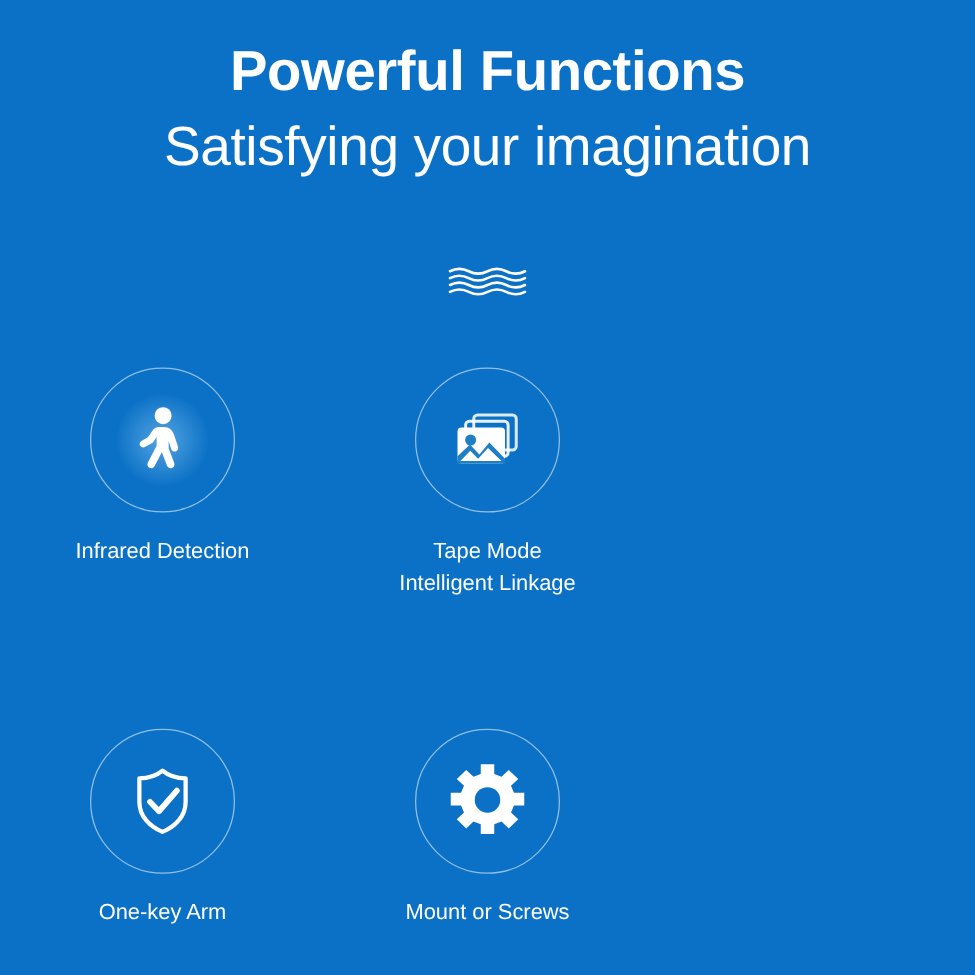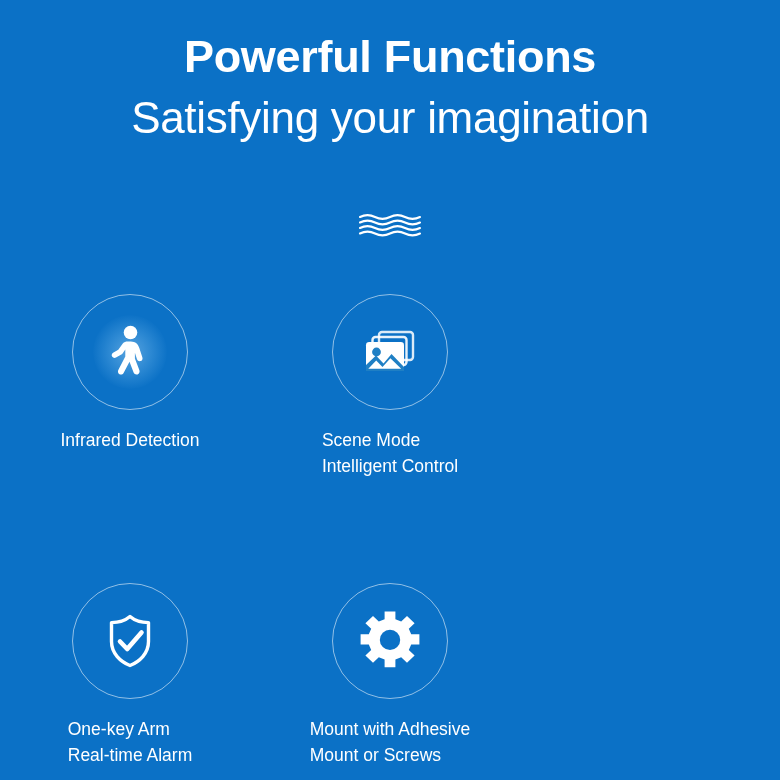--- a/index.html
+++ b/index.html
@@ -88,21 +88,21 @@
     display: flex;
     align-items: center;
     justify-content: center;
     box-sizing: border-box;
   }
   .icon-circle svg {
     display: block;
   }
   .feature-label {
     margin-top: 17px;
-    text-align: left;
+    text-align: center;
     color: #ffffff;
     font-size: 17.5px;
     line-height: 26px;
     white-space: nowrap;
   }
   .feature-label .lbl-line {
     display: block;
   }
 
   
@@ -173,56 +173,54 @@
               <rect x="20" y="11" width="34" height="28" rx="3" ry="3" stroke="#ffffff" stroke-width="2.4" fill="none" opacity="0.85"></rect>
               <rect x="13.5" y="16" width="34" height="28" rx="3" ry="3" stroke="#ffffff" stroke-width="2.4" fill="none" opacity="0.9"></rect>
               <rect x="7" y="21" width="38" height="29" rx="3.2" ry="3.2" fill="#ffffff"></rect>
               <circle cx="17.5" cy="31" r="4.4" fill="#1f7fc4"></circle>
               <path d="M7 50 L 7 44 L 17 34.5 L 24.5 42.5 L 32.5 33 L 45 46 L 45 50 Z" fill="#1f7fc4"></path>
               <path d="M9.3 47.7 L 17.2 39.6 L 23.5 46 L 31.4 37.3 L 42.2 47.7 Z" fill="#ffffff"></path>
             </svg>
           </span>
         </div>
         <div class="feature-label">
-          <span class="lbl-line">Scene Mode</span>
-          <span class="lbl-line">Intelligent Control</span>
+          <span class="lbl-line">Tape Mode</span>
+          <span class="lbl-line">Intelligent Linkage</span>
         </div>
       </div>
 
     </div>
 
     <div class="feature-row row-2">
 
       <div class="feature-cell">
         <div class="icon-circle">
           <span class="icon-art">
             <svg width="60" height="60" viewBox="0 0 60 60" fill="none">
               <path d="M30 5.5 C 24.5 10.2 17.5 11.6 11.5 11.6 L 11.5 30.5 C 11.5 42.5 20.5 50.6 30 54.5 C 39.5 50.6 48.5 42.5 48.5 30.5 L 48.5 11.6 C 42.5 11.6 35.5 10.2 30 5.5 Z" stroke="#ffffff" stroke-width="3.4" fill="none" stroke-linejoin="round"></path>
               <path d="M20 30.5 L 27.2 38 L 41.5 21.5" stroke="#ffffff" stroke-width="4.6" fill="none" stroke-linecap="round" stroke-linejoin="round"></path>
             </svg>
           </span>
         </div>
         <div class="feature-label">
           <span class="lbl-line">One-key Arm</span>
-          <span class="lbl-line">Real-time Alarm</span>
         </div>
       </div>
 
 
       <div class="feature-cell">
         <div class="icon-circle">
           <span class="icon-art">
             <svg width="60" height="60" viewBox="0 0 60 60" fill="none">
               <path d="M24.6 4 L 35.4 4 L 35.4 12.2 L 41.2 14.6 L 47.0 8.8 L 54.6 16.4 L 48.8 22.2 L 51.2 28 L 59.4 28 L 59.4 38.8 L 51.2 38.8 L 48.8 44.6 L 54.6 50.4 L 47.0 58 L 41.2 52.2 L 35.4 54.6 L 35.4 62.8 L 24.6 62.8 L 24.6 54.6 L 18.8 52.2 L 13.0 58 L 5.4 50.4 L 11.2 44.6 L 8.8 38.8 L 0.6 38.8 L 0.6 28 L 8.8 28 L 11.2 22.2 L 5.4 16.4 L 13.0 8.8 L 18.8 14.6 L 24.6 12.2 Z" fill="#ffffff" transform="translate(0,-3.4) scale(1,0.95)"></path>
               <circle cx="30" cy="28.9" r="10.2" fill="#0b71c6"></circle>
             </svg>
           </span>
         </div>
         <div class="feature-label">
-          <span class="lbl-line">Mount with Adhesive</span>
           <span class="lbl-line">Mount or Screws</span>
         </div>
       </div>
 
     </div>
 
   </div>
 </div>
 
 </body></html>

